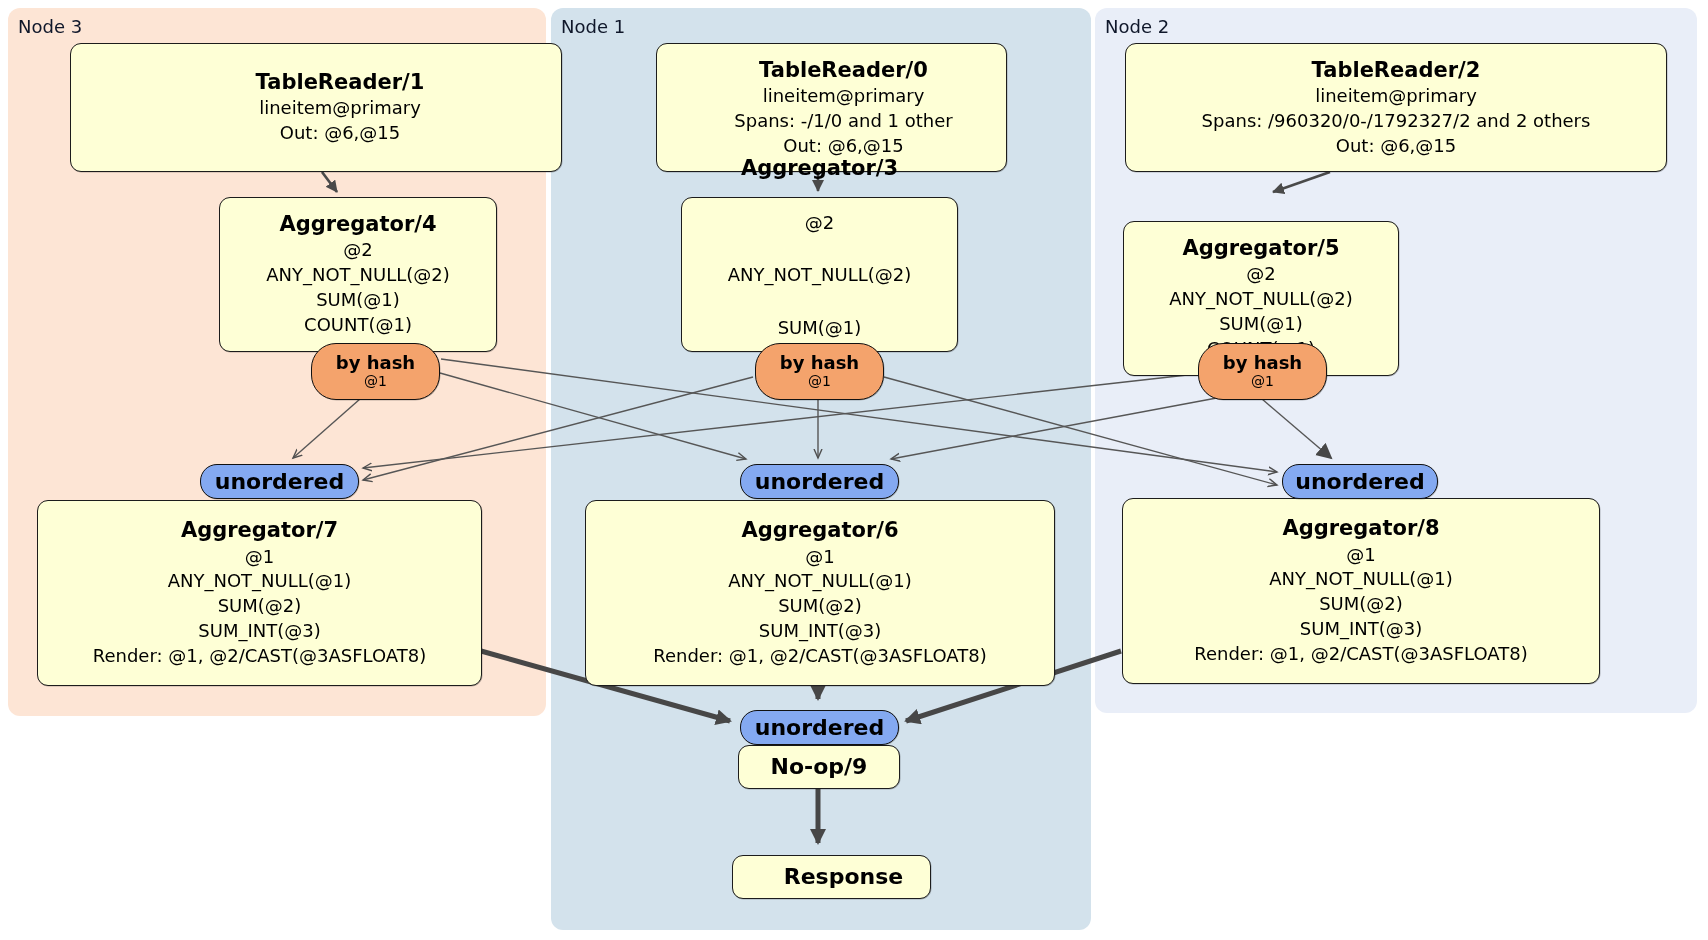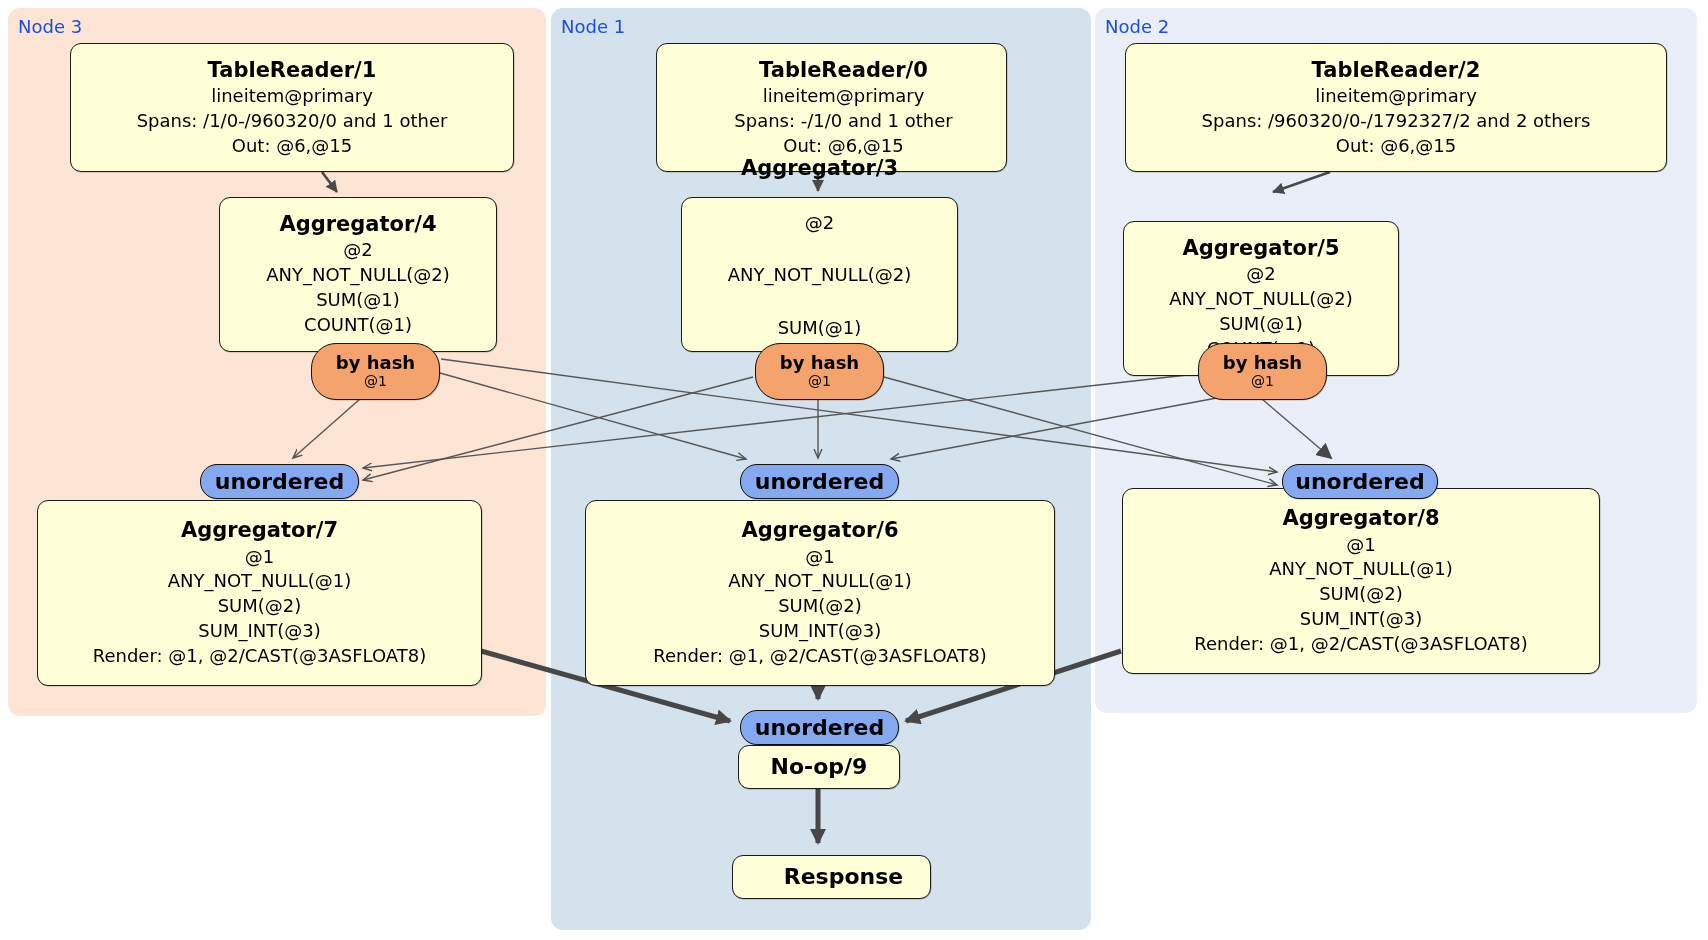--- a/index.html
+++ b/index.html
@@ -1,20 +1,20 @@
 <!DOCTYPE html>
 <html><head>
 <meta charset="utf-8">
 <style>
   html,body{margin:0;padding:0;background:#ffffff;}
   body{font-family:"DejaVu Sans","Liberation Sans",sans-serif;color:#000;}
   #stage{position:relative;width:1708px;height:940px;overflow:hidden;background:#ffffff;}
 
   .node-panel{position:absolute;border-radius:12px;z-index:0;}
-  .node-panel .node-label{position:absolute;top:8px;left:10px;font-size:18px;color:#1d4ed8;}
+  .node-panel .node-label{position:absolute;top:8px;left:10px;font-size:18px;color:#0f172a;}
 
   #edges{position:absolute;left:0;top:0;z-index:1;pointer-events:none;}
 
   .box{position:absolute;z-index:2;background:#feffd6;border:1.6px solid #1c1c1c;
        border-radius:11px;display:flex;flex-direction:column;align-items:center;
        justify-content:center;text-align:center;line-height:1.38;font-size:18px;
        box-shadow:0.5px 0.5px 0 rgba(0,0,0,0.25);}
   .box .title{font-weight:bold;font-size:21px;line-height:1.3;}
   .box.small-title .title{font-size:22px;}
 
@@ -74,24 +74,23 @@
     </g>
 
     <g stroke="#474747" stroke-width="5">
       <line x1="481" y1="651" x2="730" y2="721" marker-end="url(#mthick)"></line>
       <line x1="818" y1="685" x2="818" y2="699" marker-end="url(#mthick)"></line>
       <line x1="1121" y1="651" x2="906" y2="721" marker-end="url(#mthick)"></line>
       <line x1="818" y1="789" x2="818" y2="843" marker-end="url(#mthick)"></line>
     </g>
   </svg>
 
-  <div class="box" style="left:70px;top:43px;width:442px;height:127px;">
+  <div class="box" style="left:70px;top:43px;width:442px;height:127px;padding-left:48px;">
     <div class="title">TableReader/1</div>
     <div>lineitem@primary</div>
-    <div>Spans: /1/0-/960320/0 and 1 other</div>
     <div>Out: @6,@15</div>
   </div>
   <div class="box" style="left:656px;top:43px;width:325px;height:127px;padding-left:24px;">
     <div class="title">TableReader/0</div>
     <div>lineitem@primary</div>
     <div>Spans: -/1/0 and 1 other</div>
     <div>Out: @6,@15</div>
   </div>
   <div class="box" style="left:1125px;top:43px;width:540px;height:127px;">
     <div class="title">TableReader/2</div>
@@ -154,21 +153,21 @@
     <div>Render: @1, @2/CAST(@3ASFLOAT8)</div>
   </div>
   <div class="box" style="left:585px;top:500px;width:468px;height:184px;">
     <div class="title">Aggregator/6</div>
     <div>@1</div>
     <div>ANY_NOT_NULL(@1)</div>
     <div>SUM(@2)</div>
     <div>SUM_INT(@3)</div>
     <div>Render: @1, @2/CAST(@3ASFLOAT8)</div>
   </div>
-  <div class="box" style="left:1122px;top:488px;width:476px;height:184px;">
+  <div class="box" style="left:1122px;top:498px;width:476px;height:184px;">
     <div class="title">Aggregator/8</div>
     <div>@1</div>
     <div>ANY_NOT_NULL(@1)</div>
     <div>SUM(@2)</div>
     <div>SUM_INT(@3)</div>
     <div>Render: @1, @2/CAST(@3ASFLOAT8)</div>
   </div>
 
   <div class="badge sync" style="left:740px;top:710px;width:157px;height:33px;">
     <div class="blabel">unordered</div>

